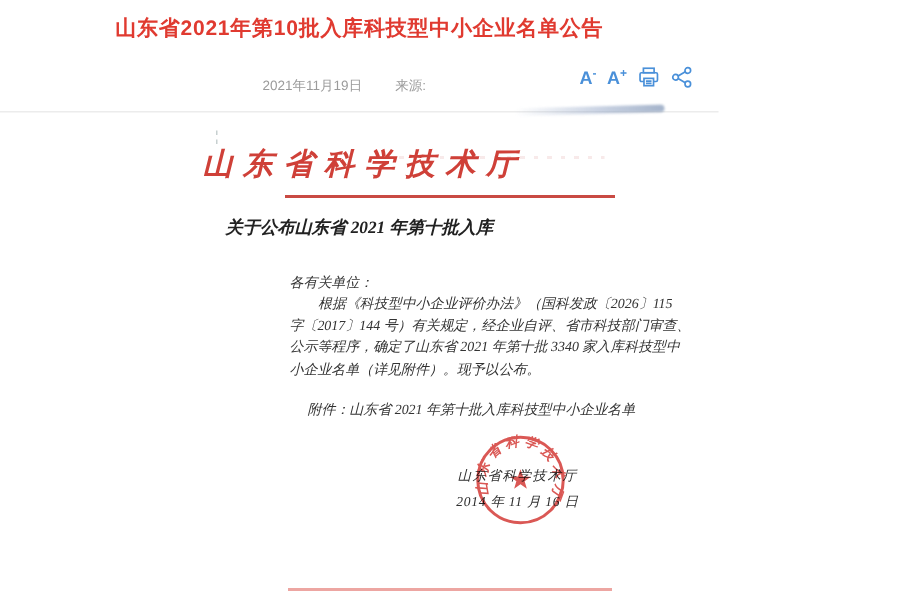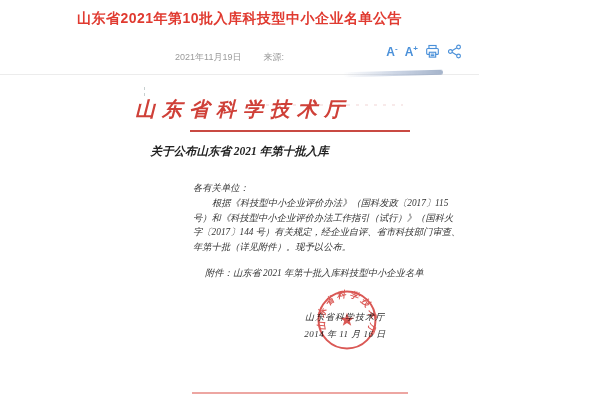--- a/index.html
+++ b/index.html
@@ -101,24 +101,24 @@
     <div class="scan-edge"></div>
 
     <div class="agency">山东省科学技术厅</div>
     <div class="agency-rule"></div>
 
     <div class="doc-title l1">关于公布山东省 2021 年第十批入库</div>
 
     <div class="salutation">各有关单位：</div>
 
     <div class="doc-body">
-      <div class="bl indent">根据《科技型中小企业评价办法》（国科发政〔2017〕115</div>
-      <div class="bl">号）和《科技型中小企业评价办法工作指引（试行）》（国科火</div>
+      <div class="bl indent">根据《科技型中小企业评价办法》（国科发政〔2026〕115</div>
       <div class="bl">字〔2017〕144 号）有关规定，经企业自评、省市科技部门审查、</div>
-      <div class="bl">年第十批（详见附件）。现予以公布。</div>
+      <div class="bl">公示等程序，确定了山东省 2021 年第十批 3340 家入库科技型中</div>
+      <div class="bl">小企业名单（详见附件）。现予以公布。</div>
     </div>
 
     <div class="attachment">附件：山东省 2021 年第十批入库科技型中小企业名单</div>
 
     <div class="signature">
       <div class="sig-name">山东省科学技术厅</div>
       <div class="sig-date">2014 年 11 月 16 日</div>
     </div>
 
     <svg class="seal" viewBox="0 0 62 62">

